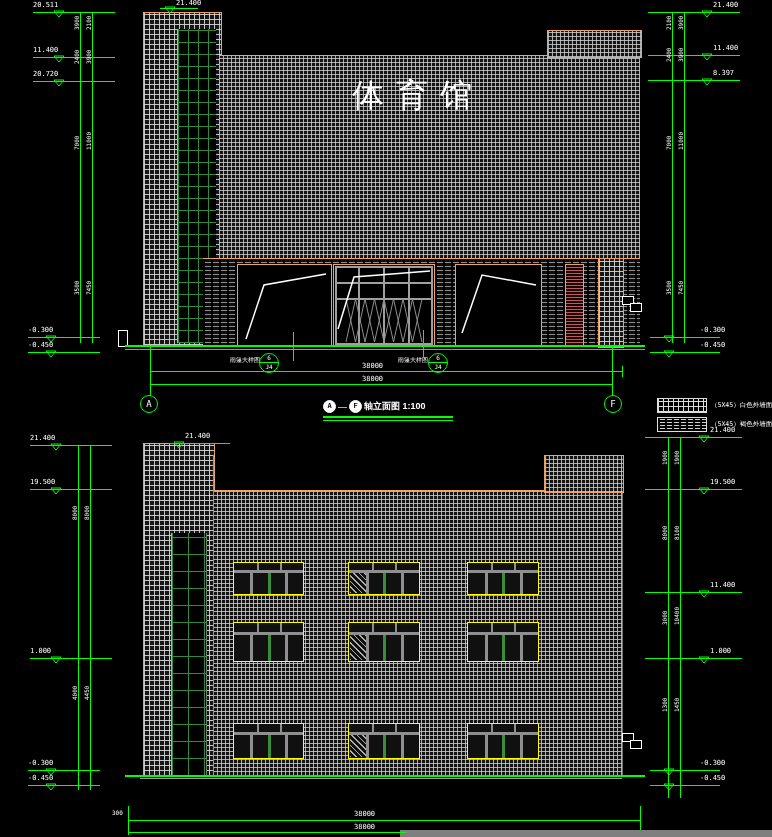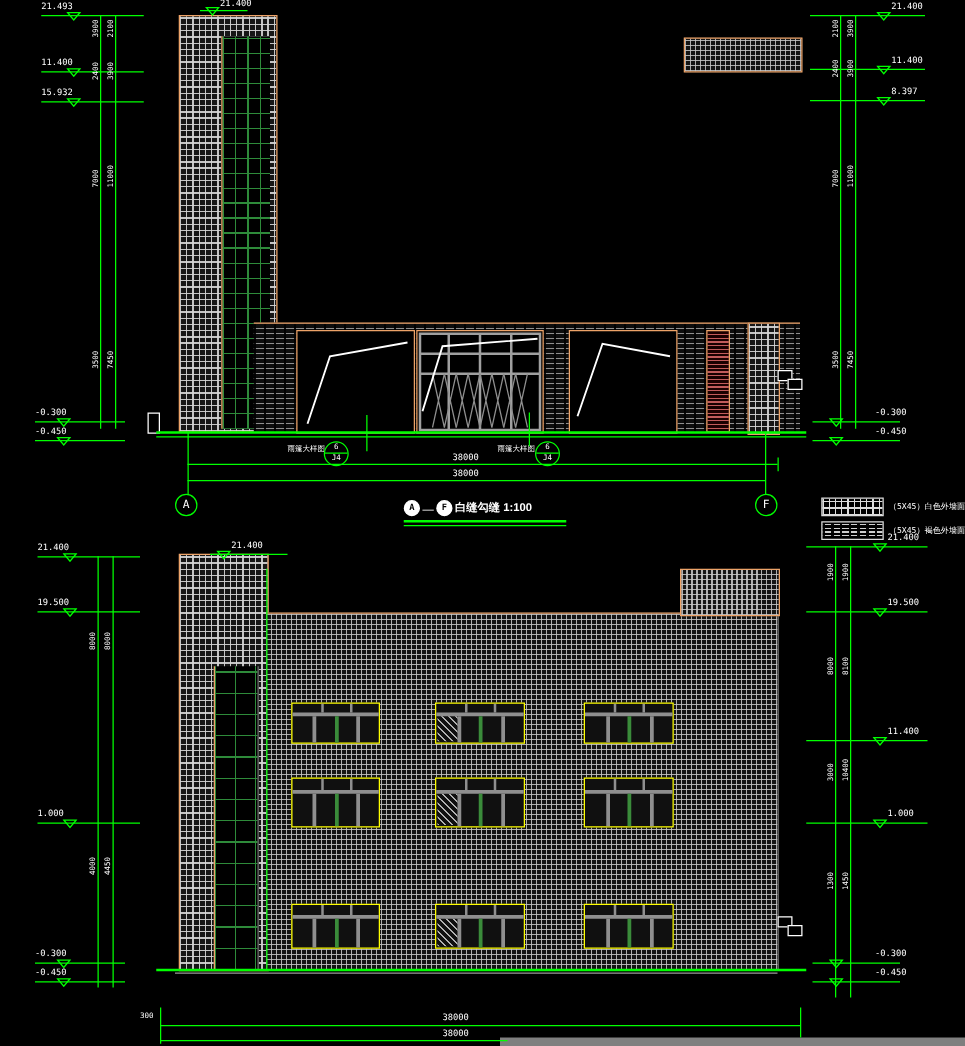--- a/index.html
+++ b/index.html
@@ -38,20 +38,23 @@
 </style>
 </head>
 <body>
 
 <div id="canvas">
 
   <div class="abs g5 ob" style="left:143px;top:12px;width:77px;height:332px;">
     <div class="abs glass" style="left:33px;top:16px;width:38px;height:314px;border-left:1px solid #EDA368;"></div>
   </div>
 
+  <div class="abs g4" style="left:219px;top:55px;width:421px;height:203px;border-top:1px solid #EDA368;">
+    <div class="abs" style="left:133px;top:18px;font-size:32px;letter-spacing:12px;color:#fff;font-weight:400;">体育馆</div>
+  </div>
 
   <div class="abs g4 ob" style="left:547px;top:30px;width:93px;height:26px;"></div>
 
   <div class="abs brick" style="left:203px;top:258px;width:437px;height:87px;border-top:1px solid #EDA368;"></div>
 
   <div class="abs ob" style="left:237px;top:264px;width:93px;height:81px;background:#000;">
     <svg width="93" height="81">
       <polyline points="8,74 26,20 88,9" fill="none" stroke="#fff" stroke-width="1.5"></polyline>
     </svg>
   </div>
@@ -106,21 +109,21 @@
   <span class="abs txt" style="left:362px;top:363px;">38000</span>
   <span class="abs txt" style="left:362px;top:376px;">38000</span>
 
   <div class="abs bubble" style="left:140px;top:395px;width:16px;height:16px;font-size:9px;line-height:16px;"><span>A</span></div>
   <div class="abs bubble" style="left:604px;top:395px;width:16px;height:16px;font-size:9px;line-height:16px;"><span>F</span></div>
 
   <div class="abs" style="left:323px;top:400px;color:#fff;font-size:9px;display:flex;align-items:center;gap:2px;">
     <span class="wcirc" style="display:inline-block;width:11px;height:11px;font-size:7px;line-height:11px;">A</span>
     <span>—</span>
     <span class="wcirc" style="display:inline-block;width:11px;height:11px;font-size:7px;line-height:11px;">F</span>
-    <span style="font-weight:bold;">白缝勾缝 1:100</span>
+    <span style="font-weight:bold;">轴立面图 1:100</span>
   </div>
 
   <div class="abs" style="left:657px;top:398px;">
     <div style="display:flex;align-items:center;margin-bottom:4px;">
       <div style="width:48px;height:13px;border:1px solid #ddd;background-color:#000;
                   background-image:repeating-linear-gradient(90deg,#ddd 0 1px,transparent 1px 5px),
                                    repeating-linear-gradient(0deg,#ddd 0 1px,transparent 1px 5px);"></div>
       <span class="txt" style="margin-left:4px;font-size:6.5px;">（5X45）白色外墙面砖（白缝勾缝）</span>
     </div>
     <div style="display:flex;align-items:center;">
@@ -170,36 +173,36 @@
     <div class="abs" style="left: 125px; top: 775px; width: 520px; height: 2px; background: rgb(0, 255, 0);"></div>
     <div class="abs" style="left: 140px; top: 778px; width: 482px; height: 1px; background: rgb(154, 154, 154);"></div>
     <div class="abs" style="left: 128px; top: 820px; width: 512px; height: 1px; background: rgb(0, 255, 0);"></div>
     <div class="abs" style="left: 128px; top: 832px; width: 278px; height: 1px; background: rgb(0, 255, 0);"></div>
     <div class="abs" style="left: 323px; top: 416px; width: 130px; height: 2px; background: rgb(0, 255, 0);"></div>
     <div class="abs" style="left: 323px; top: 420px; width: 130px; height: 1px; background: rgb(0, 255, 0);"></div>
     <div class="abs" style="left: 33px; top: 12px; width: 82px; height: 1px; background: rgb(0, 255, 0);"></div>
     <div class="abs" style="left: 53px; top: 4px; width: 12px; height: 8px;"><svg width="12" height="8">
         <path d="M1 1 L11 1 L6 7 Z" fill="none" stroke="#00FF00"></path>
       </svg></div>
-    <div class="abs txt" style="left: 33px; top: 2px;">21.493</div>
+    <div class="abs txt" style="left: 33px; top: 2px;">20.511</div>
     <div class="abs" style="left: 160px; top: 8px; width: 38px; height: 1px; background: rgb(0, 255, 0);"></div>
     <div class="abs" style="left: 164px; top: 0px; width: 12px; height: 8px;"><svg width="12" height="8">
         <path d="M1 1 L11 1 L6 7 Z" fill="none" stroke="#00FF00"></path>
       </svg></div>
     <div class="abs txt" style="left: 176px; top: 0px;">21.400</div>
     <div class="abs" style="left: 33px; top: 57px; width: 82px; height: 1px; background: rgb(0, 255, 0);"></div>
     <div class="abs" style="left: 53px; top: 49px; width: 12px; height: 8px;"><svg width="12" height="8">
         <path d="M1 1 L11 1 L6 7 Z" fill="none" stroke="#00FF00"></path>
       </svg></div>
     <div class="abs txt" style="left: 33px; top: 47px;">11.400</div>
     <div class="abs" style="left: 33px; top: 81px; width: 82px; height: 1px; background: rgb(0, 255, 0);"></div>
     <div class="abs" style="left: 53px; top: 73px; width: 12px; height: 8px;"><svg width="12" height="8">
         <path d="M1 1 L11 1 L6 7 Z" fill="none" stroke="#00FF00"></path>
       </svg></div>
-    <div class="abs txt" style="left: 33px; top: 71px;">15.932</div>
+    <div class="abs txt" style="left: 33px; top: 71px;">20.720</div>
     <div class="abs" style="left: 28px; top: 337px; width: 72px; height: 1px; background: rgb(0, 255, 0);"></div>
     <div class="abs" style="left: 45px; top: 329px; width: 12px; height: 8px;"><svg width="12" height="8">
         <path d="M1 1 L11 1 L6 7 Z" fill="none" stroke="#00FF00"></path>
       </svg></div>
     <div class="abs txt" style="left: 28px; top: 327px;">-0.300</div>
     <div class="abs" style="left: 28px; top: 352px; width: 72px; height: 1px; background: rgb(0, 255, 0);"></div>
     <div class="abs" style="left: 45px; top: 344px; width: 12px; height: 8px;"><svg width="12" height="8">
         <path d="M1 1 L11 1 L6 7 Z" fill="none" stroke="#00FF00"></path>
       </svg></div>
     <div class="abs txt" style="left: 28px; top: 342px;">-0.450</div>

